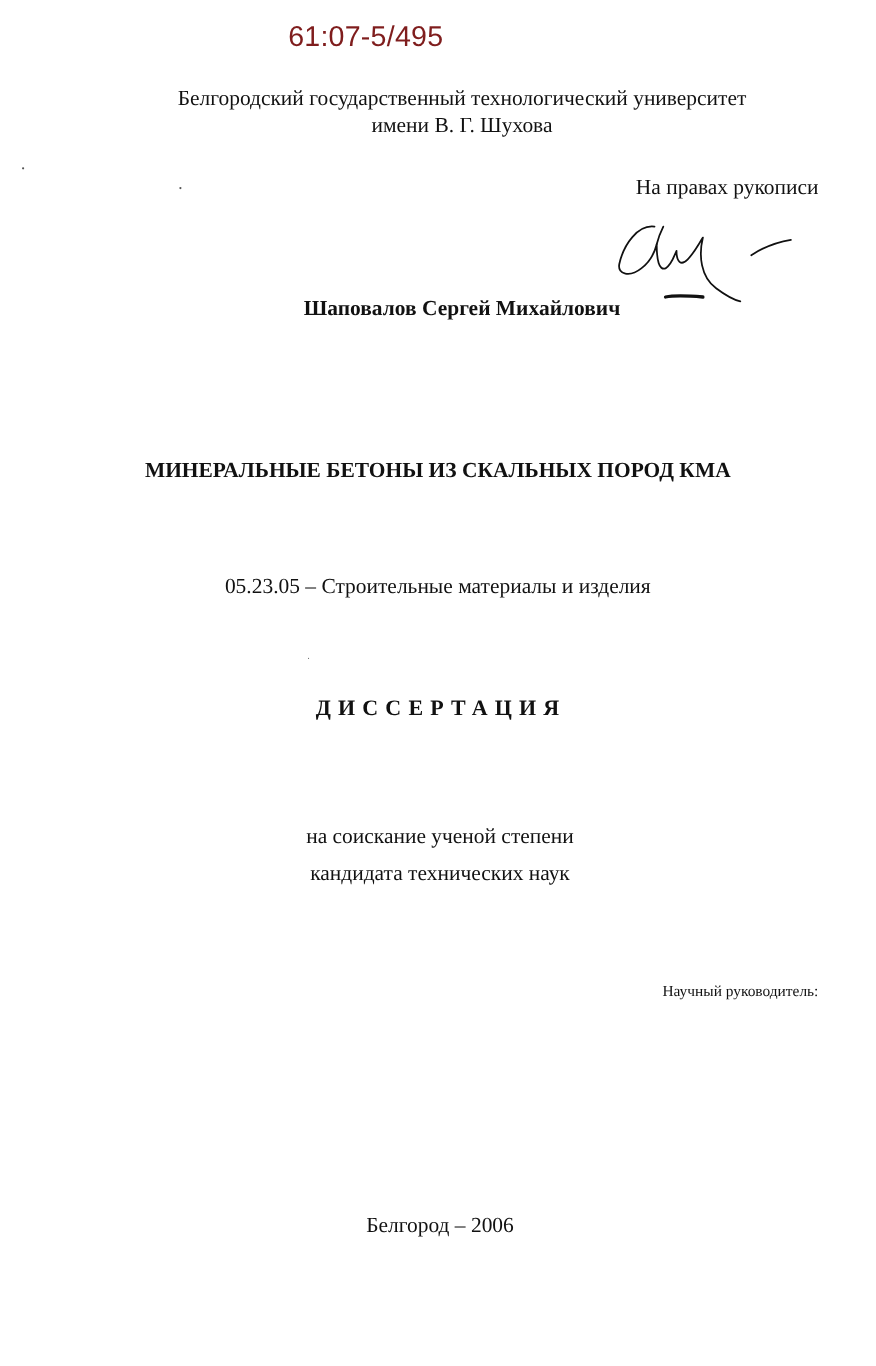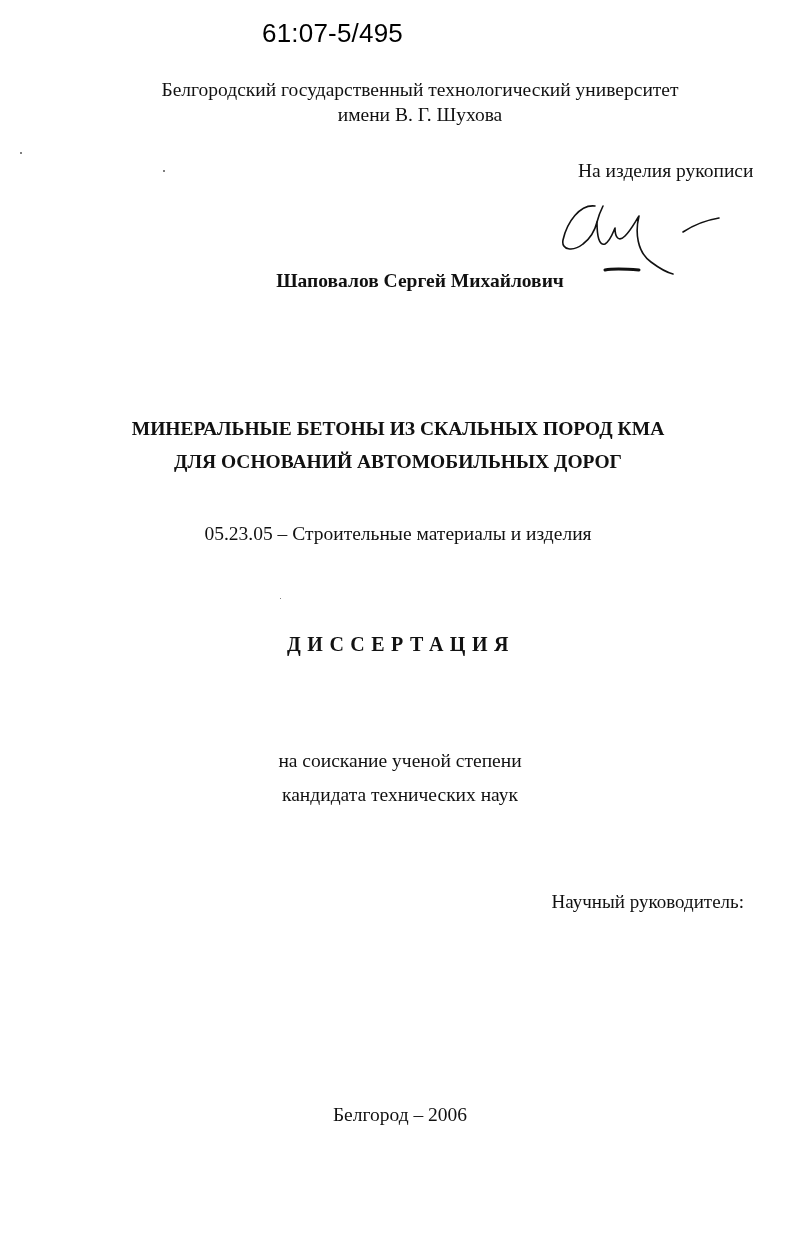--- a/index.html
+++ b/index.html
@@ -16,21 +16,21 @@
       font-family: "Liberation Serif", "DejaVu Serif", serif;
     }
     .abs { position: absolute; white-space: nowrap; }
     .center { left: 0; width: 796px; text-align: center; }
 
     .catalog-number {
       left: 262px; top: 18px;
       font-family: "Liberation Sans", "DejaVu Sans", sans-serif;
       font-size: 26px;
       letter-spacing: 0.2px;
-      color: #000000;
+      color: #7f1d1d;
     }
     .university {
       top: 77px;
       font-size: 19.5px;
       line-height: 25px;
       left: 22px;
     }
     .rights {
       left: 578px; top: 160px;
       font-size: 19.5px;
@@ -66,21 +66,21 @@
     }
     .degree {
       top: 744px;
       font-size: 19.5px;
       line-height: 34px;
       left: 2px;
     }
     .supervisor {
       right: 52px; top: 884px;
       text-align: left;
-      font-size: 19px;
+      font-size: 14px;
       line-height: 35px;
     }
     .footer {
       top: 1104px;
       font-size: 19.5px;
       left: 2px;
     }
     .speck {
       position: absolute;
       width: 2px; height: 2px;
@@ -91,34 +91,33 @@
 </head>
 <body>
 
 <div class="abs catalog-number">61:07-5/495</div>
 
 <div class="abs center university">
   <div>Белгородский государственный технологический университет</div>
   <div>имени В. Г. Шухова</div>
 </div>
 
-<div class="abs rights">На изделия рукописи</div>
+<div class="abs rights">На правах рукописи</div>
 
 <svg class="abs signature" viewBox="0 0 180 90" fill="none" stroke="#111" stroke-width="1.6" stroke-linecap="round" stroke-linejoin="round">
   <path d="M40 14 C25 12 12 30 8 48 C6 58 18 60 28 52 C36 46 40 38 42 30 C42 44 44 54 50 52 C56 48 58 40 60 36 C60 46 64 50 70 44 C76 38 80 30 84 24 C80 40 82 60 96 70 C104 76 110 80 118 82"></path>
   <path d="M42 30 C44 22 46 18 48 14"></path>
   <path d="M128 40 C140 32 152 28 164 26"></path>
   <path d="M50 78 C60 76 72 77 84 78" stroke-width="3"></path>
 </svg>
 
 <div class="abs center author">Шаповалов Сергей Михайлович</div>
 
 <div class="abs center title">
   <div>МИНЕРАЛЬНЫЕ БЕТОНЫ ИЗ СКАЛЬНЫХ ПОРОД КМА</div>
-  <div>ДЛЯ ОСНОВАНИЙ АВТОМОБИЛЬНЫХ ДОРОГ</div>
 </div>
 
 <div class="abs center specialty">05.23.05 – Строительные материалы и изделия</div>
 
 <div class="abs center doc-type">ДИССЕРТАЦИЯ</div>
 
 <div class="abs center degree">
   <div>на соискание ученой степени</div>
   <div>кандидата технических наук</div>
 </div>

